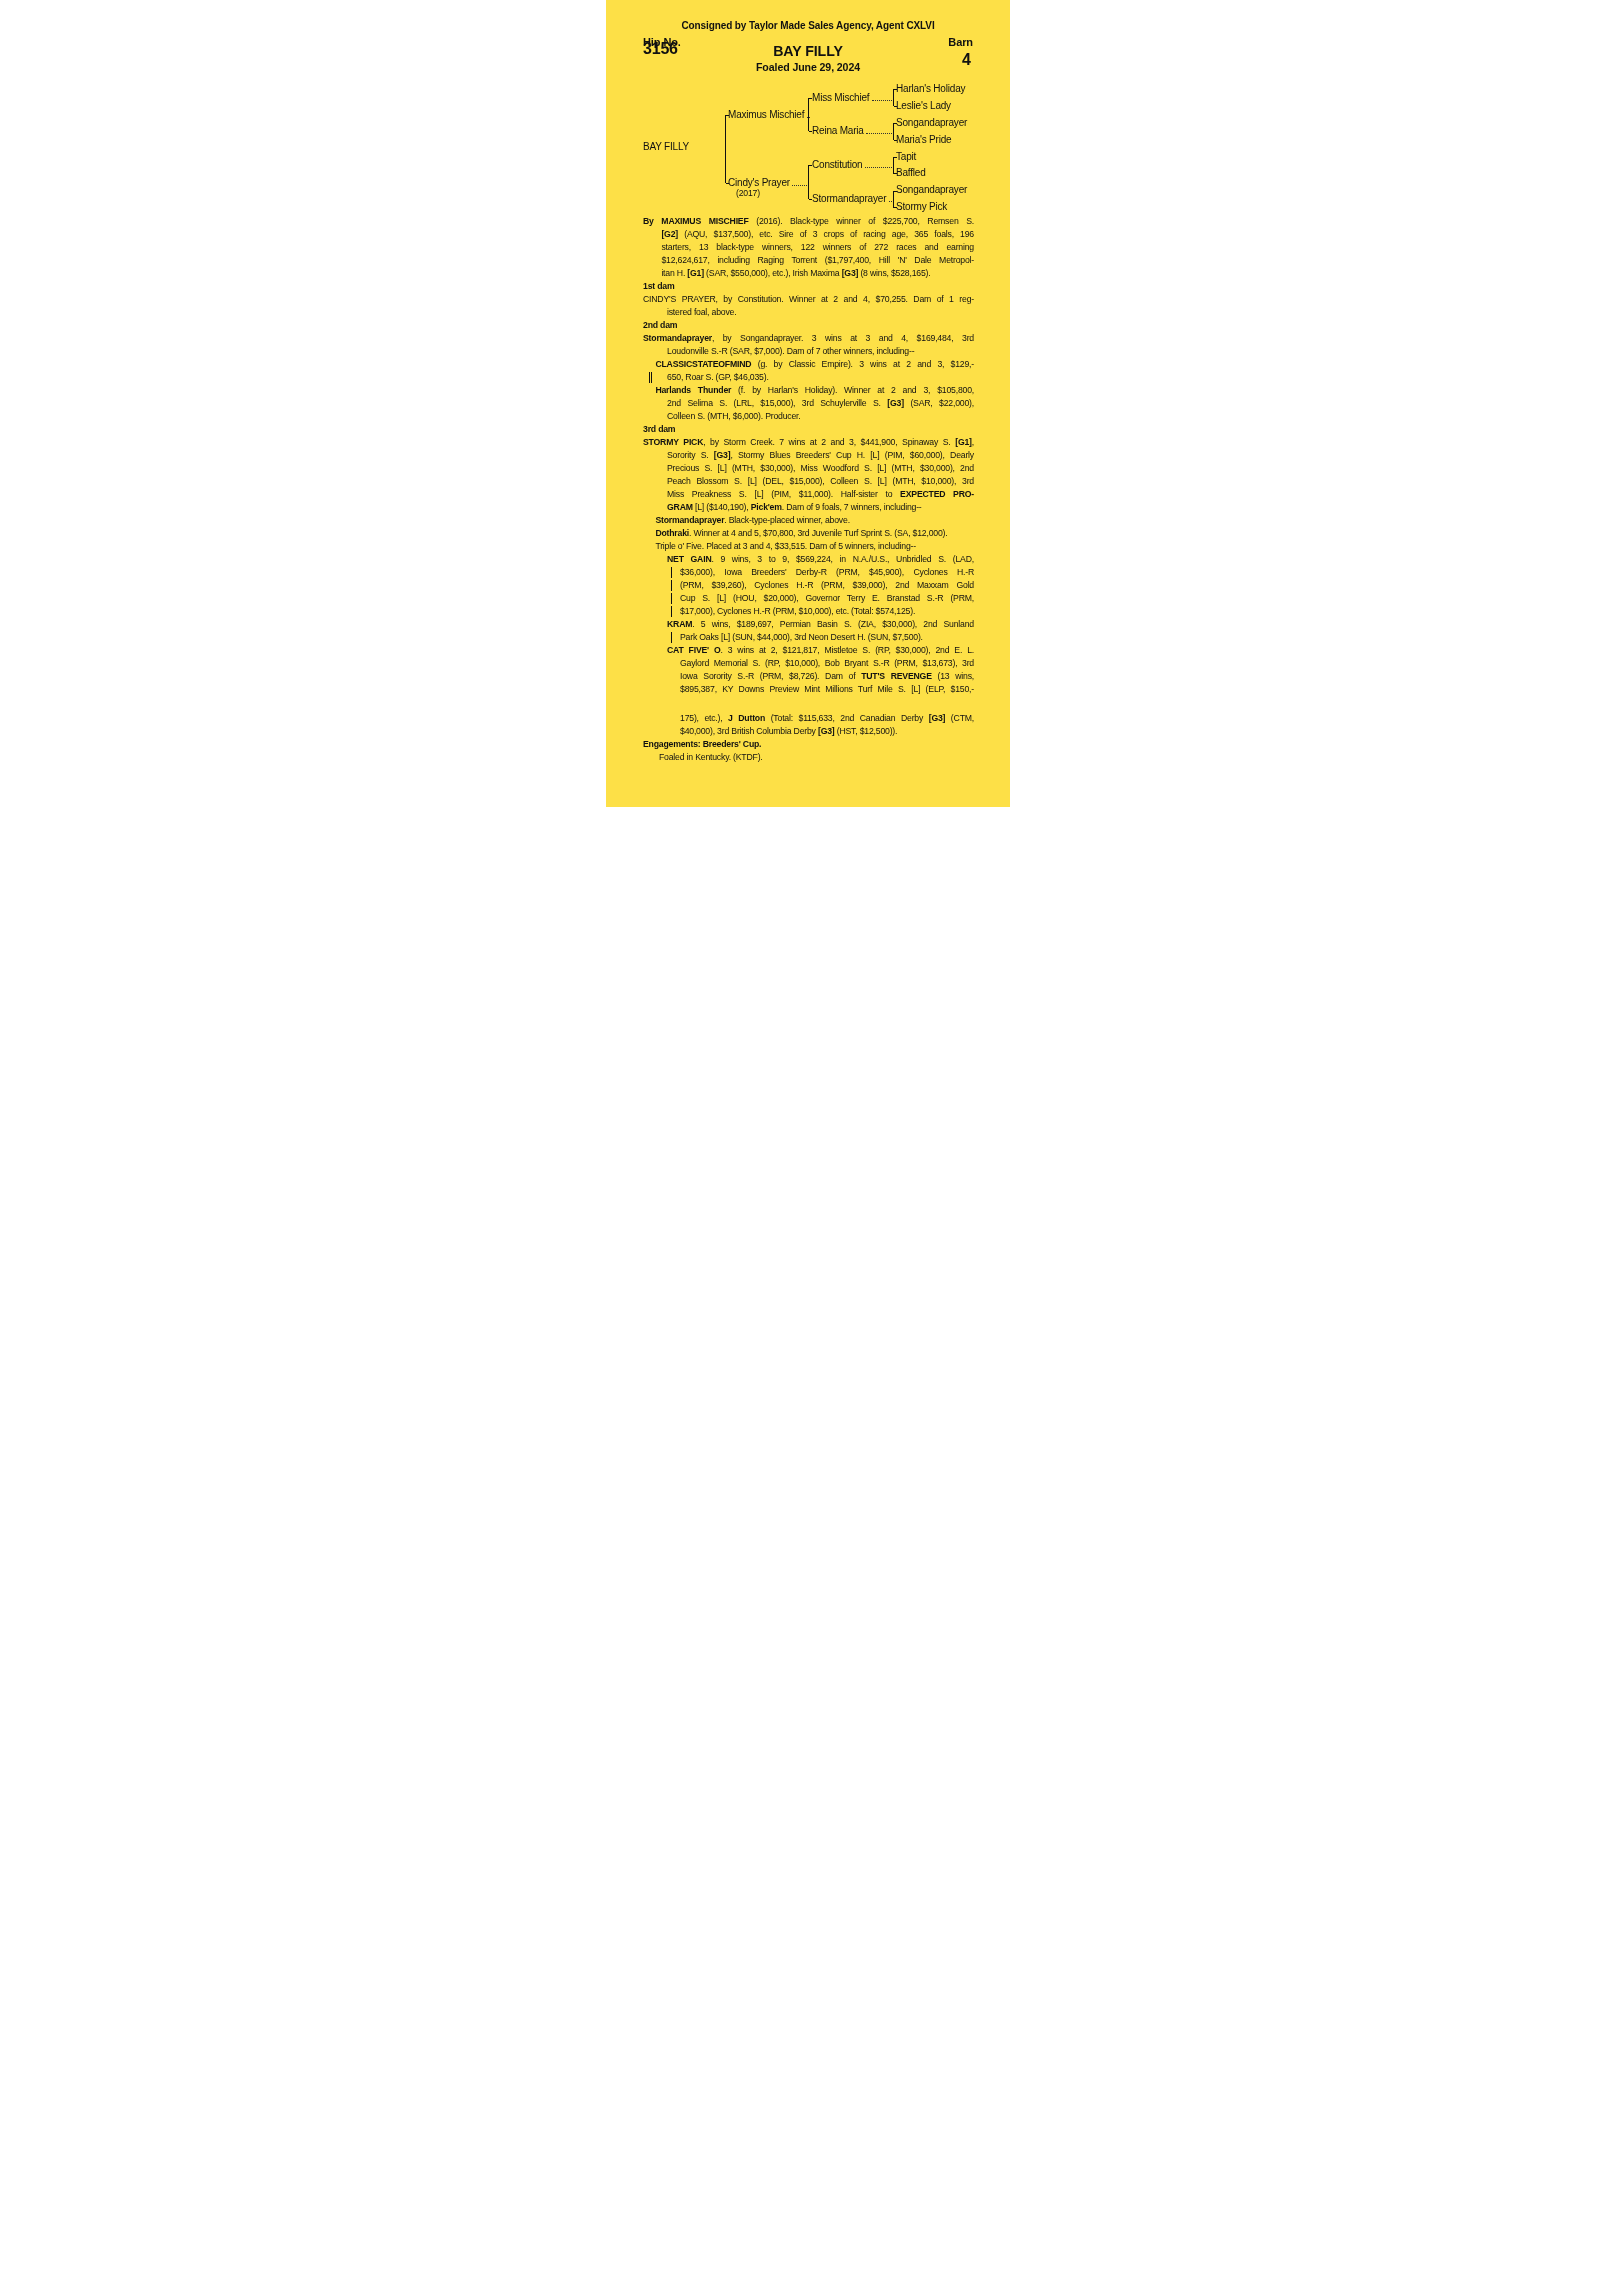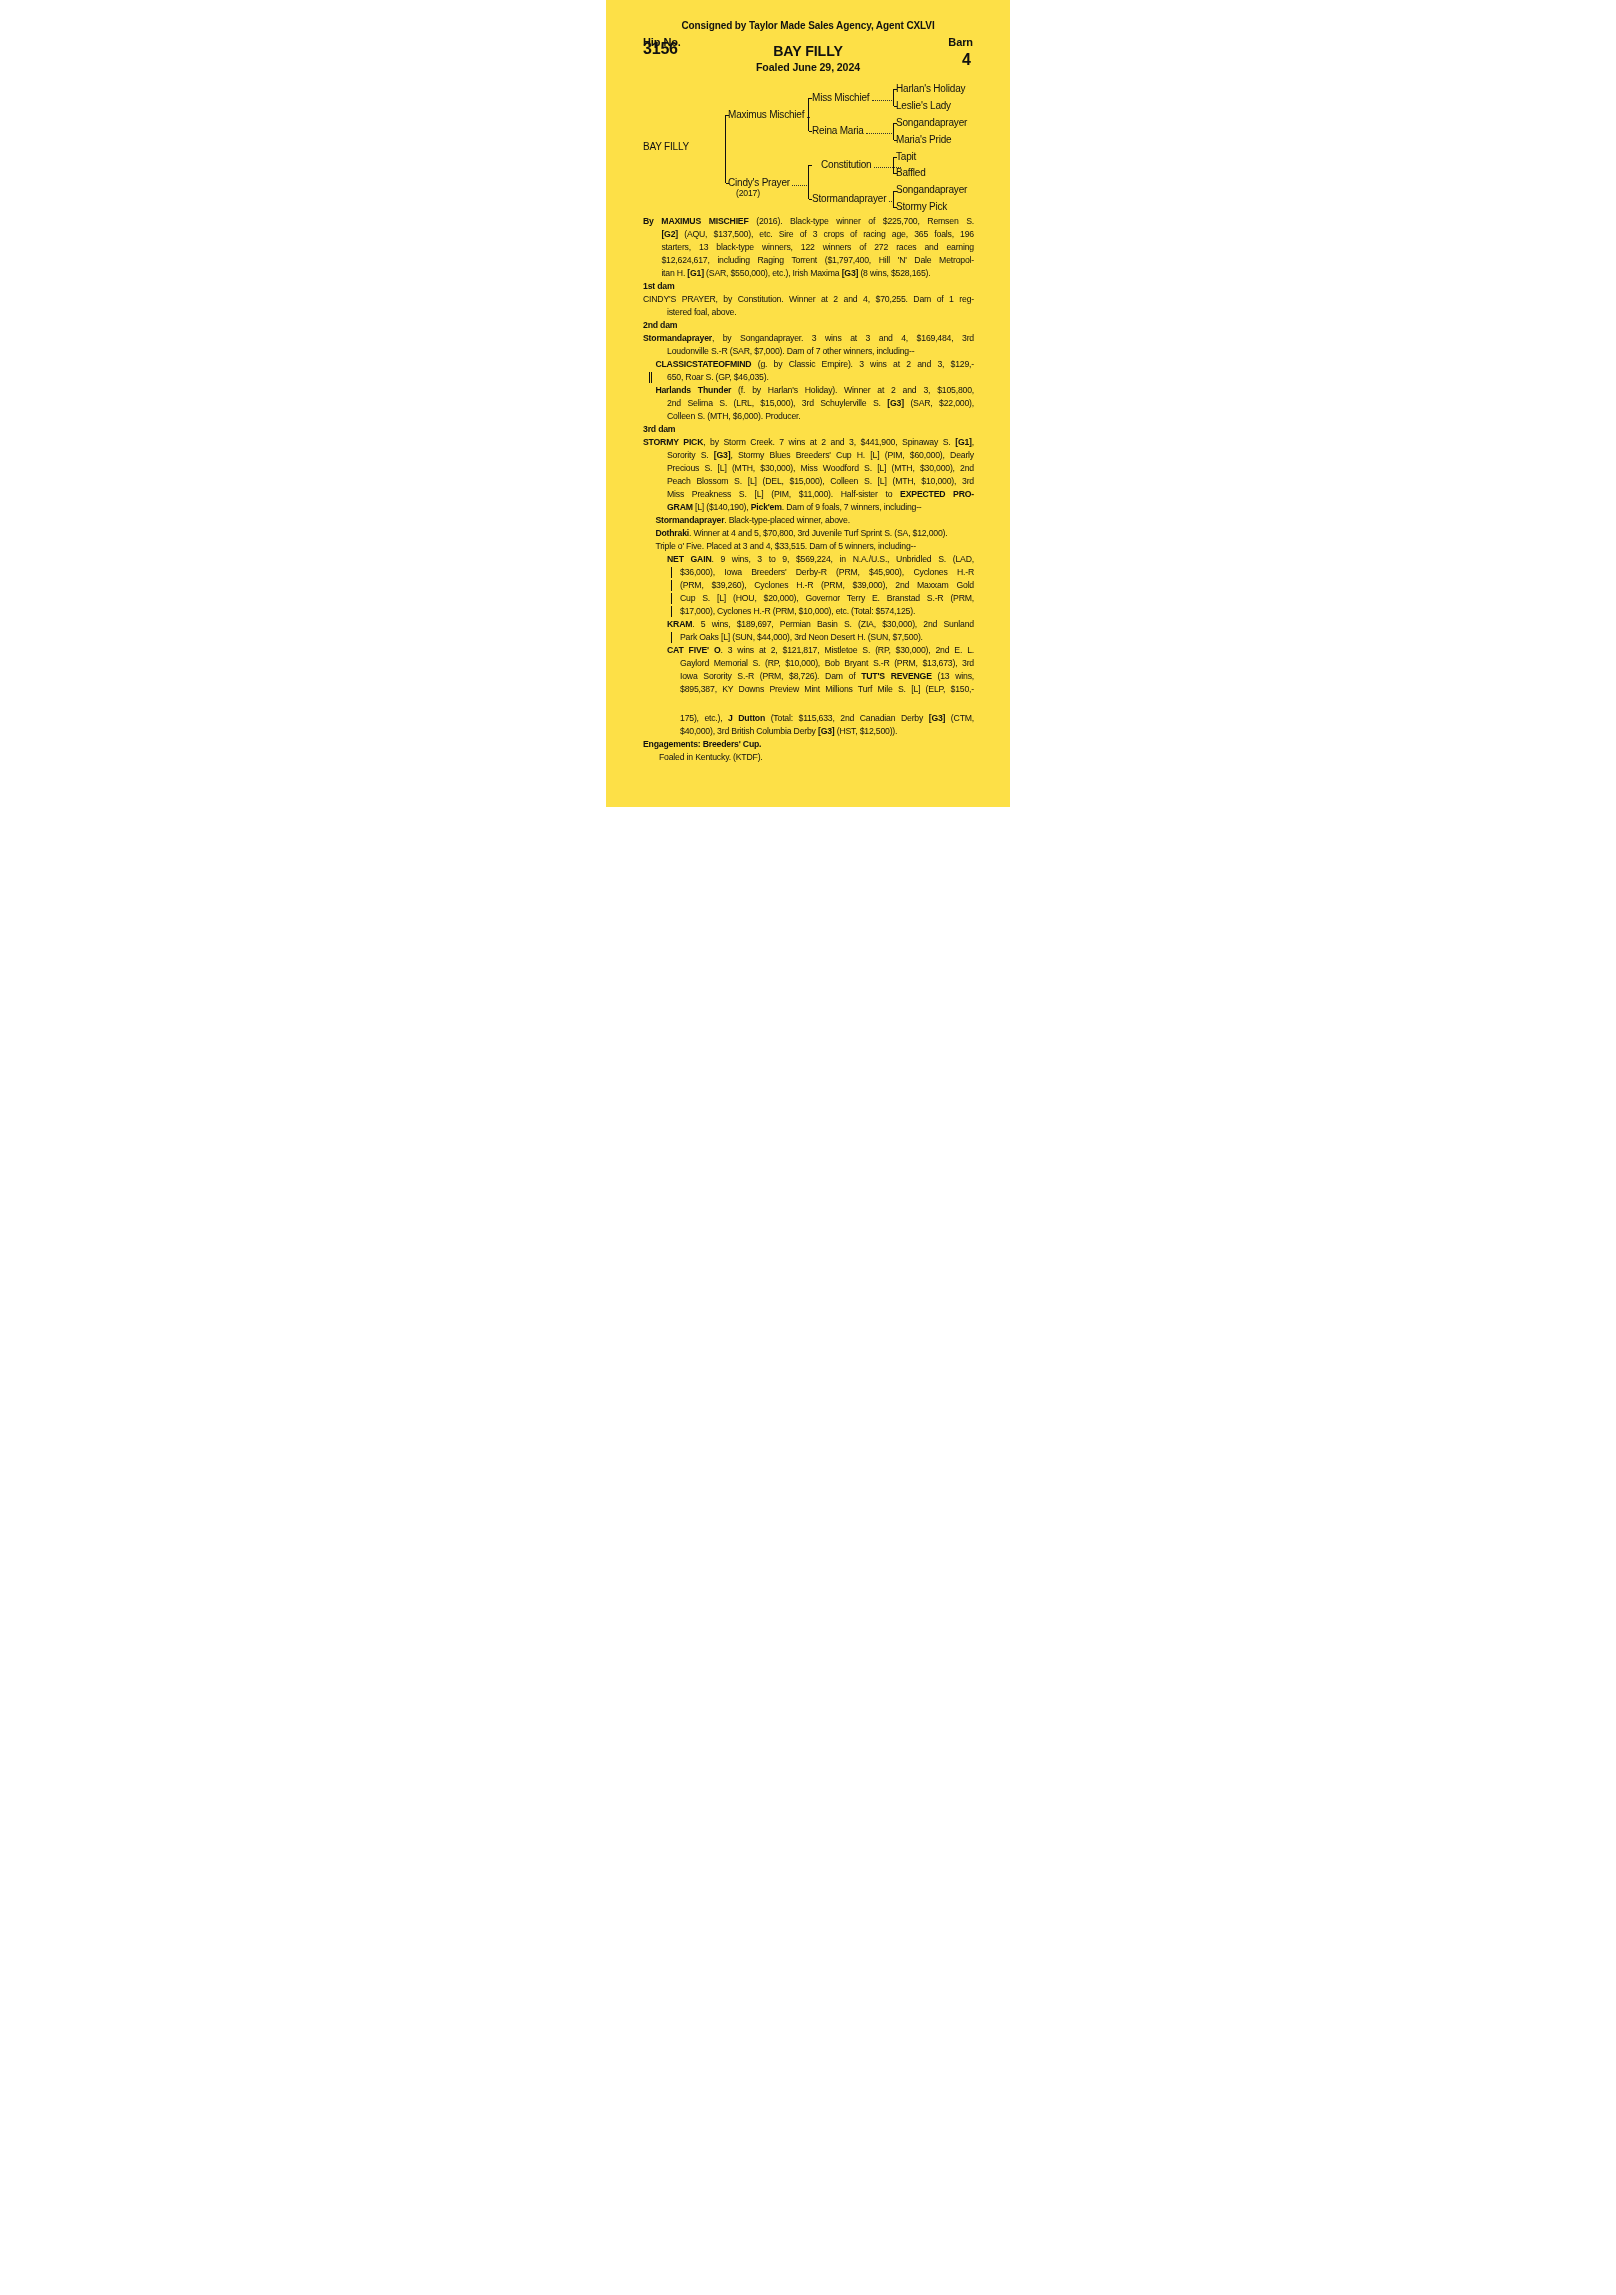--- a/index.html
+++ b/index.html
@@ -83,21 +83,21 @@
     <div class="bk" style="left:202px;top:98px;height:33px;"></div>
     <div class="bk" style="left:202px;top:165px;height:34px;"></div>
     <div class="prow" style="left:206px;top:93px;width:81px;">
       <span class="pname">Miss Mischief</span>
       <span class="leader"></span>
     </div>
     <div class="prow" style="left:206px;top:126px;width:81px;">
       <span class="pname">Reina Maria</span>
       <span class="leader"></span>
     </div>
-    <div class="prow" style="left:215px;top:160px;width:81px;">
+    <div class="prow" style="left:206px;top:160px;width:81px;">
       <span class="pname">Constitution</span>
       <span class="leader"></span>
     </div>
     <div class="prow" style="left:206px;top:194px;width:81px;">
       <span class="pname">Stormandaprayer</span>
       <span class="leader"></span>
     </div>
 
     <div class="bk" style="left:287px;top:89px;height:17.4px;"></div>
     <div class="bk" style="left:287px;top:123px;height:17.4px;"></div>

